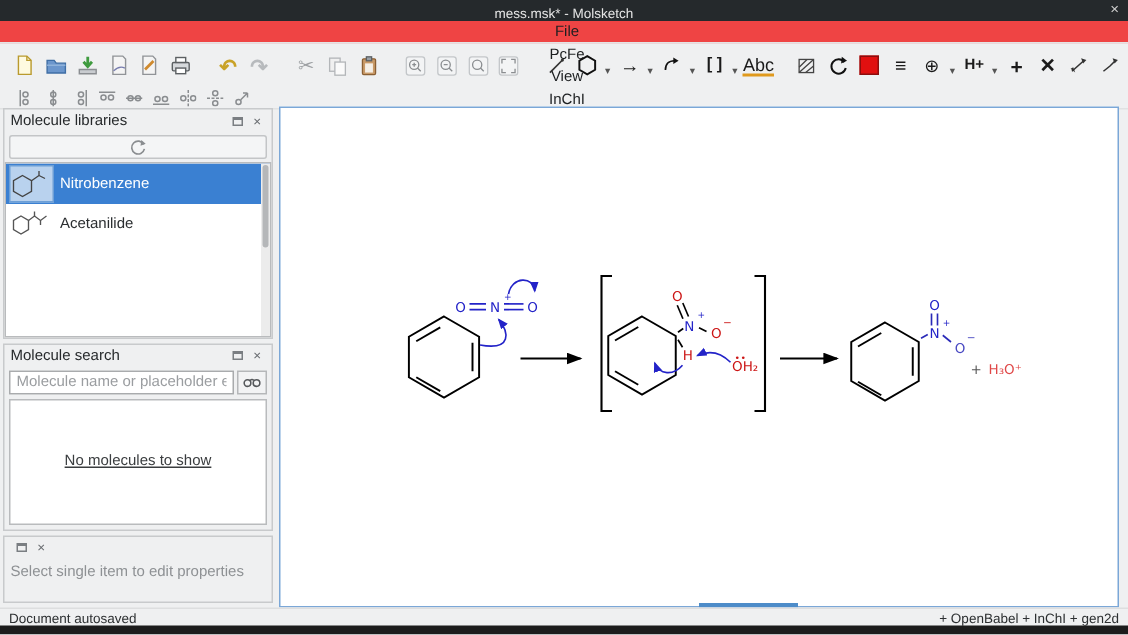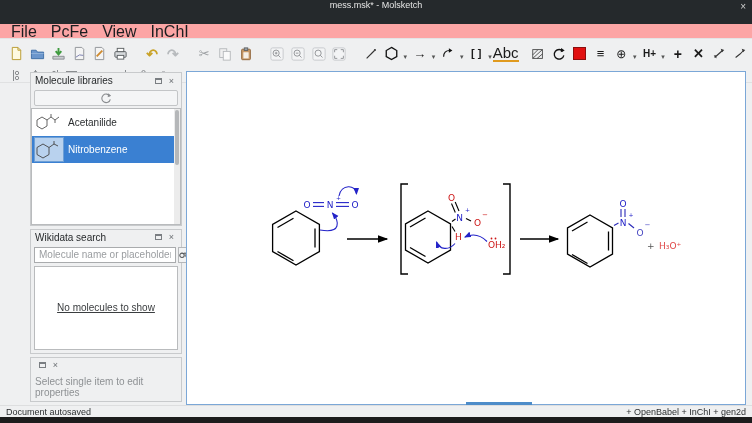--- a/index.html
+++ b/index.html
@@ -1,39 +1,39 @@
 <!DOCTYPE html>
 <html><head>
 <meta charset="utf-8">
 <style>
   * { margin:0; padding:0; box-sizing:border-box; }
   html,body { width:752px; height:423px; overflow:hidden; }
   body { font-family:"Liberation Sans", sans-serif; background:#eff0f1; position:relative; }
 
-  .titlebar { height:24px; background:#25292c; color:#e6e6e6; font-size:9px;
-    display:flex; align-items:flex-start; justify-content:center; position:relative; }
+  .titlebar { height:14px; background:#25292c; color:#e6e6e6; font-size:9px;
+    display:flex; align-items:flex-end; justify-content:center; position:relative; }
   .titlebar .close { position:absolute; right:6px; top:0; font-size:10px; color:#cfcfcf; cursor:default; line-height:13px; }
 
-  .menubar { height:15px; background:#fca5a5; display:flex; align-items:center; font-size:16px; color:#1b1e20; border-bottom:1px solid #e3e4e5; padding-left:4px; }
+  .menubar { height:15px; background:#ef4444; display:flex; align-items:center; font-size:10px; color:#1b1e20; border-bottom:1px solid #e3e4e5; padding-left:4px;flex-direction:column; }
   .menubar .mi { padding:0 7px; line-height:15px; }
 
   .toolbar1 { height:29px; display:flex; align-items:center; padding-left:8px; background:#eff0f1; }
   .toolbar2 { height:15px; display:flex; align-items:center; padding-left:10px; background:#eff0f1; border-bottom:1px solid #e0e1e2; }
   .tb { width:20px; height:20px; display:flex; align-items:center; justify-content:center; margin-right:3px; border-radius:2px; }
   .tb.small { width:14px; height:12px; margin-right:4px; }
   .tbgap { width:12px; }
   .tglyph { font-size:11px; color:#1a1a1a; line-height:1; }
   .tglyph.bold { font-weight:bold; }
   .drop { font-size:7px; color:#555; margin:6px 4px 0 0; }
   .redswatch { width:13px; height:13px; background:#e11010; border:1px solid #8c0e0e; }
 
   .body { position:absolute; top:72px; left:0; right:0; bottom:18px; display:flex; }
 
   .sidebar { width:184px; padding:0 2px; display:flex; flex-direction:column; font-size:10px; color:#2b2e30; }
-  .dock { border:1px solid #c8cacc; background:#eff0f1; margin-bottom:3px; display:flex; flex-direction:column;margin-left:28px; }
+  .dock { border:1px solid #c8cacc; background:#eff0f1; margin-bottom:3px; display:flex; flex-direction:column; }
   .dock-h { height:15px; display:flex; align-items:center; padding:0 4px; font-size:10px; color:#26292b; }
   .dock-h .t { flex:1; }
   .dock-btn { width:11px; height:11px; display:flex; align-items:center; justify-content:center; color:#6a6e72; font-size:9px; margin-left:2px; }
   .float-ico { width:7px; height:6px; border:1px solid #7a7e82; border-top-width:2px; }
 
   .lib-refresh { margin:2px 3px; height:16px; background:#f4f5f6; border:1px solid #c3c5c7; border-radius:2px; display:flex; align-items:center; justify-content:center; }
   .tabrow { display:flex; justify-content:center; height:16px; margin-top:2px; }
   .tab { border:1px solid #b4b6b8; border-bottom:none; background:#f7f8f9; padding:1px 10px; font-size:10px; border-radius:2px 2px 0 0; color:#212426; }
   .lib-list { background:#fff; border:1px solid #b9bbbd; flex:1; position:relative; overflow:hidden; }
   .lib-row { height:27px; display:flex; align-items:center; padding-left:2px; }
@@ -190,21 +190,21 @@
         <path d="M3 11 Q3 4 10 4" fill="none" stroke="#111" stroke-width="1.3"></path>
         <path d="M9 1.5 L13 4 L9 6.5 z" fill="#111"></path>
       </svg>
   </div>
   <span class="drop">▾</span>
   <div class="tb">
       <span class="tglyph bold" style="font-size:11px">[ ]</span>
     </div>
   <span class="drop">▾</span>
   <div class="tb">
-      <span class="tglyph" style="font-size:15px;border-bottom:2px solid #e09a1e">Abc</span>
+      <span class="tglyph" style="font-size:12px;border-bottom:2px solid #e09a1e">Abc</span>
     </div>
   <div class="tbgap"></div>
   <div class="tb">
     <svg width="14" height="14" viewBox="0 0 16 16">
         <rect x="2" y="3" width="11" height="10" fill="none" stroke="#444"></rect>
         <path d="M2 13 L13 3 M2 9 L8 3 M7 13 L13 8" stroke="#444"></path>
       </svg>
   </div>
   <div class="tb">
     <svg width="14" height="14" viewBox="0 0 16 16">
@@ -324,49 +324,49 @@
           </span>
         <span class="dock-btn">×</span>
       </div>
       <div class="lib-refresh">
         <svg width="12" height="12" viewBox="0 0 14 14">
             <path d="M11.5 5 A5 5 0 1 0 12 8.5" fill="none" stroke="#8a8d90" stroke-width="1.3"></path>
             <path d="M9.5 1.5 L13 4.5 L9 6 z" fill="#8a8d90"></path>
           </svg>
       </div>
       <div class="lib-list">
+        <div class="lib-row selected">
+          <span class="thumb-box">
+            <svg width="26" height="22" viewBox="0 0 26 22">
+                <polygon points="7,5 13,8.5 13,15.5 7,19 1,15.5 1,8.5" fill="none" stroke="#444" stroke-width="0.9"></polygon>
+                <path d="M13 8.5 L18 5 M18 5 L22 7 M18 5 v-3" fill="none" stroke="#444" stroke-width="0.9"></path>
+              </svg>
+          </span>
+          <span class="lib-label">Nitrobenzene</span>
+        </div>
         <div class="lib-row">
           <span class="thumb-box">
             <svg width="26" height="22" viewBox="0 0 26 22">
                 <polygon points="6,5 11,8 11,14 6,17 1,14 1,8" fill="none" stroke="#555" stroke-width="0.9"></polygon>
                 <path d="M11 8 L15 5 L19 8 L23 5" fill="none" stroke="#555" stroke-width="0.9"></path>
                 <path d="M15 5 v-3" stroke="#555" stroke-width="0.9"></path>
                 <path d="M19 8 v3" stroke="#555" stroke-width="0.9"></path>
               </svg>
           </span>
           <span class="lib-label">Acetanilide</span>
         </div>
-        <div class="lib-row selected">
-          <span class="thumb-box">
-            <svg width="26" height="22" viewBox="0 0 26 22">
-                <polygon points="7,5 13,8.5 13,15.5 7,19 1,15.5 1,8.5" fill="none" stroke="#444" stroke-width="0.9"></polygon>
-                <path d="M13 8.5 L18 5 M18 5 L22 7 M18 5 v-3" fill="none" stroke="#444" stroke-width="0.9"></path>
-              </svg>
-          </span>
-          <span class="lib-label">Nitrobenzene</span>
-        </div>
         <div class="vscroll">
             <div class="vthumb"></div>
           </div>
       </div>
     </div>
 
     <div class="dock" style="height:128px">
       <div class="dock-h">
-        <span class="t">Wikidata search</span>
+        <span class="t">Molecule search</span>
         <span class="dock-btn">
             <span class="float-ico"></span>
           </span>
         <span class="dock-btn">×</span>
       </div>
       <div class="wd-inputrow">
         <input class="wd-input" placeholder="Molecule name or placeholder expression" style="">
         <span class="wd-go">
           <svg width="12" height="9" viewBox="0 0 14 10">
               <circle cx="3.5" cy="6" r="2.6" fill="none" stroke="#55585b" stroke-width="1.2"></circle>

